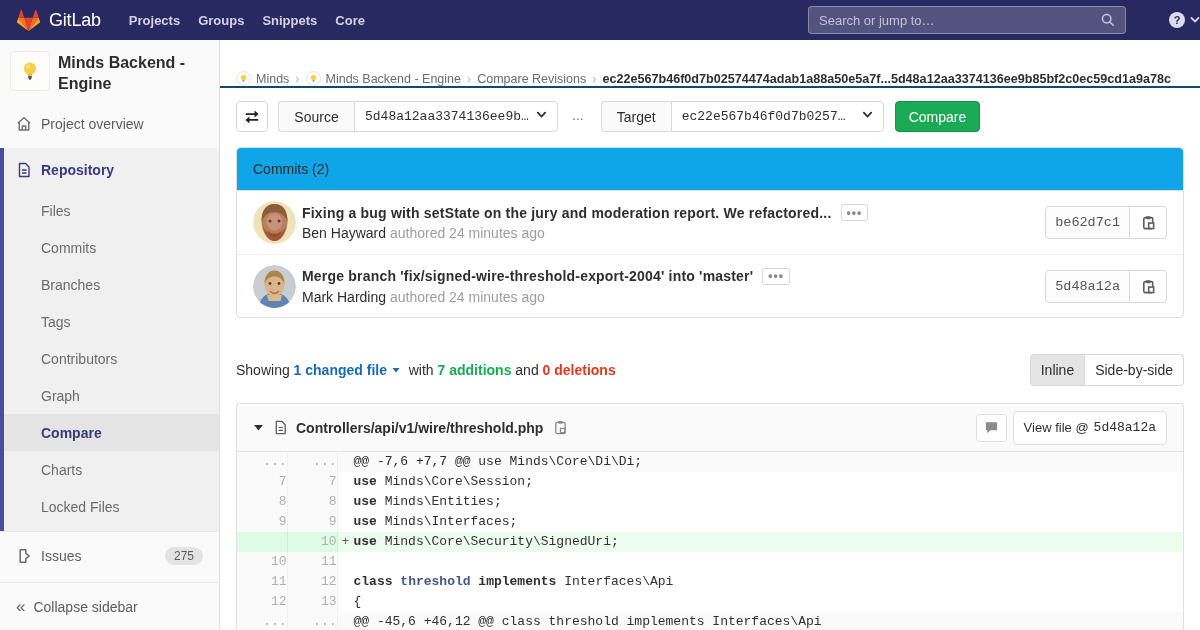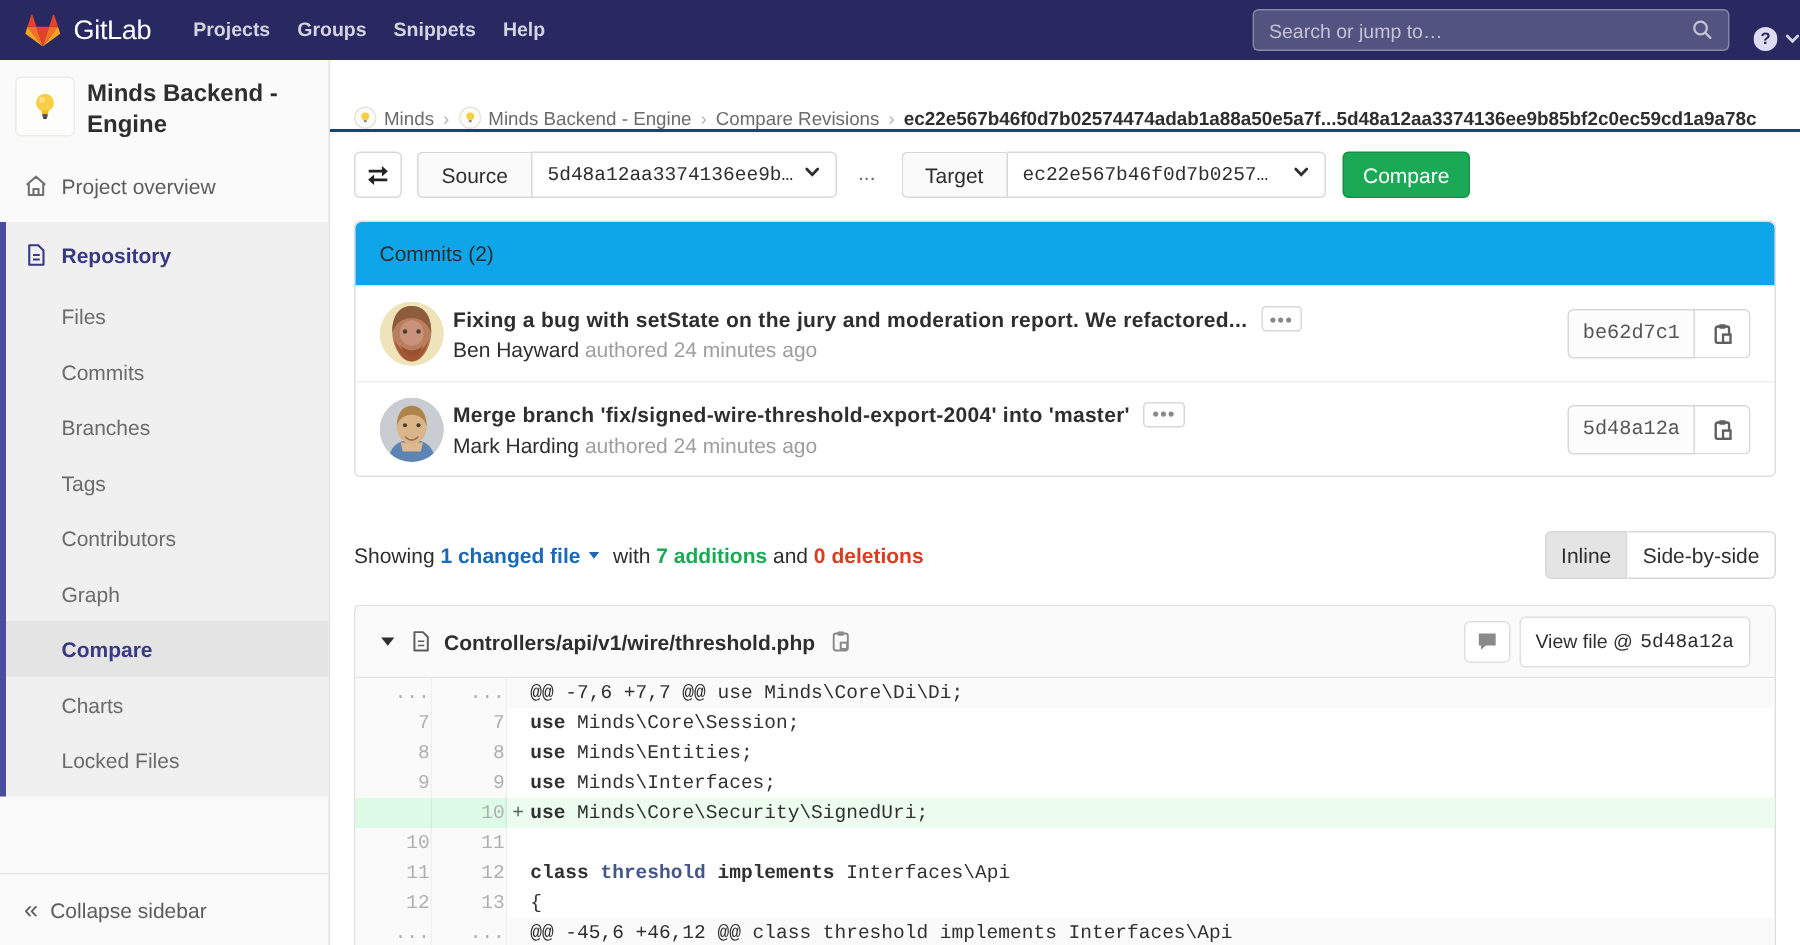--- a/index.html
+++ b/index.html
@@ -8,21 +8,21 @@
 .mono { font-family:"Liberation Mono", monospace; }
 
 
 .navbar { position:fixed; top:0; left:0; width:1200px; height:40px; background:#292961;
   display:flex; align-items:center; z-index:10; }
 .navbar .logo { margin-left:16px; display:flex; align-items:center; }
 .navbar .wordmark { color:#fff; font-size:18px; font-weight:400; margin-left:8px; letter-spacing:-0.2px; }
 .nav-links { display:flex; list-style:none; margin-left:22px; }
 .nav-links li { margin-right:6px; }
 .nav-links a { color:#d4d3e4; font-size:13px; font-weight:700; text-decoration:none; padding:7px 6px; }
-.nav-right { margin-left:auto; display:flex; align-items:flex-end; }
+.nav-right { margin-left:auto; display:flex; align-items:center;gap:27px; }
 .searchbox { width:318px; height:28px; background:rgba(255,255,255,0.2); border:1px solid rgba(255,255,255,0.3);
   border-radius:4px; display:flex; align-items:center; padding:0 10px; }
 .searchbox .ph { color:#c5c3d9; font-size:13px; flex:1; }
 .help-icon { margin-left:16px; display:flex; align-items:center; }
 .signin { margin-left:12px; margin-right:16px; background:#f2f1fa; color:#292961; font-weight:700;
   font-size:15px; padding:6px 8px; border-radius:4px; }
 
 
 .sidebar { position:fixed; top:40px; left:0; bottom:0; width:220px; background:#fafafa;
   border-right:1px solid #e1e1e1; }
@@ -143,21 +143,21 @@
       <path fill="#fc6d26" d="m18.005 33.025 6.116-18.82h8.571z"></path>
       <path fill="#fca326" d="m32.692 14.205 1.859 5.72a1.266 1.266 0 0 1-.46 1.416L18.005 33.025z"></path>
       <path fill="#e24329" d="M32.692 14.205h-8.571l3.683-11.337a.633.633 0 0 1 1.204 0z"></path>
     </svg>
     <span class="wordmark">GitLab</span>
   </div>
   <ul class="nav-links">
     <li><a>Projects</a></li>
     <li><a>Groups</a></li>
     <li><a>Snippets</a></li>
-    <li><a>Help</a></li>
+    <li><a>Core</a></li>
   </ul>
   <div class="nav-right">
     <div class="searchbox">
         <span class="ph">Search or jump to…</span>
       <svg width="14" height="14" viewBox="0 0 16 16">
           <circle cx="6.5" cy="6.5" r="4.8" fill="none" stroke="#c5c3d9" stroke-width="1.7"></circle>
           <line x1="10.2" y1="10.2" x2="14" y2="14" stroke="#c5c3d9" stroke-width="1.7" stroke-linecap="round"></line>
         </svg>
     </div>
     <div class="help-icon">
@@ -203,20 +203,27 @@
       <li>Files</li>
       <li>Commits</li>
       <li>Branches</li>
       <li>Tags</li>
       <li>Contributors</li>
       <li>Graph</li>
       <li class="active">Compare</li>
       <li>Charts</li>
       <li>Locked Files</li>
     </ul>
+  </div>
+  <div class="issues-row">
+    <svg width="16" height="16" viewBox="0 0 16 16">
+        <path d="M4.2 1.8h5.6v3.5l3.4 2.7-3.4 2.7v3.5H4.2z" fill="none" stroke="#6b6b6b" stroke-width="1.5" stroke-linejoin="round"></path>
+      </svg>
+    Issues
+    <span class="badge">275</span>
   </div>
   <div class="collapse-row"><span class="chev">«</span> Collapse sidebar</div>
 </div>
 
 <div class="main">
   <div class="breadcrumbs">
     <span class="bc-avatar">
         <svg width="9" height="9" viewBox="0 0 24 24">
           <circle cx="12" cy="9.5" r="7" fill="#f8ce46"></circle>
           <rect x="9.5" y="16" width="5" height="4" rx="1" fill="#8a8a8a"></rect>

